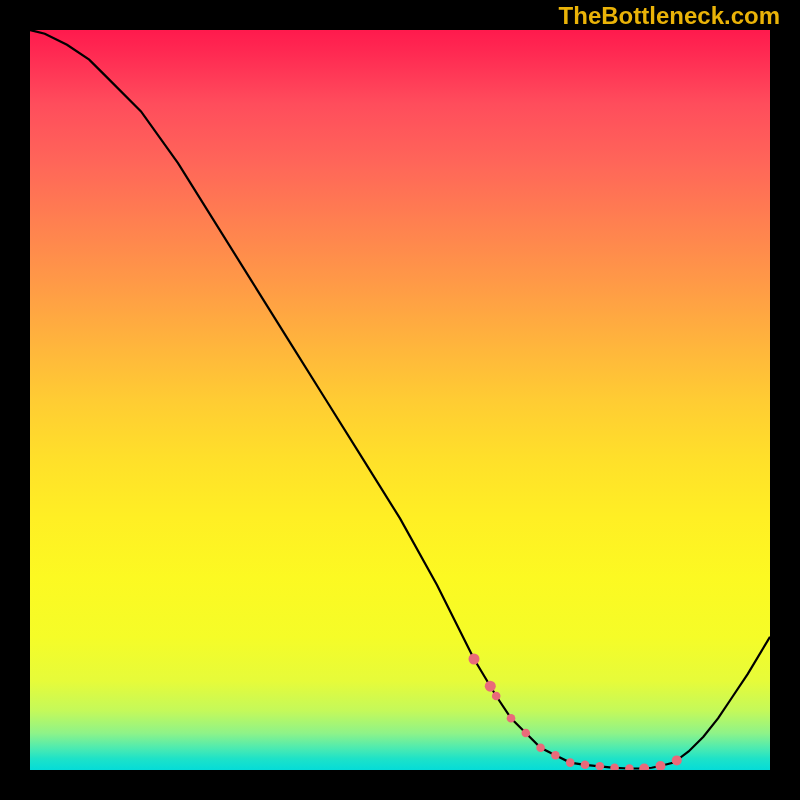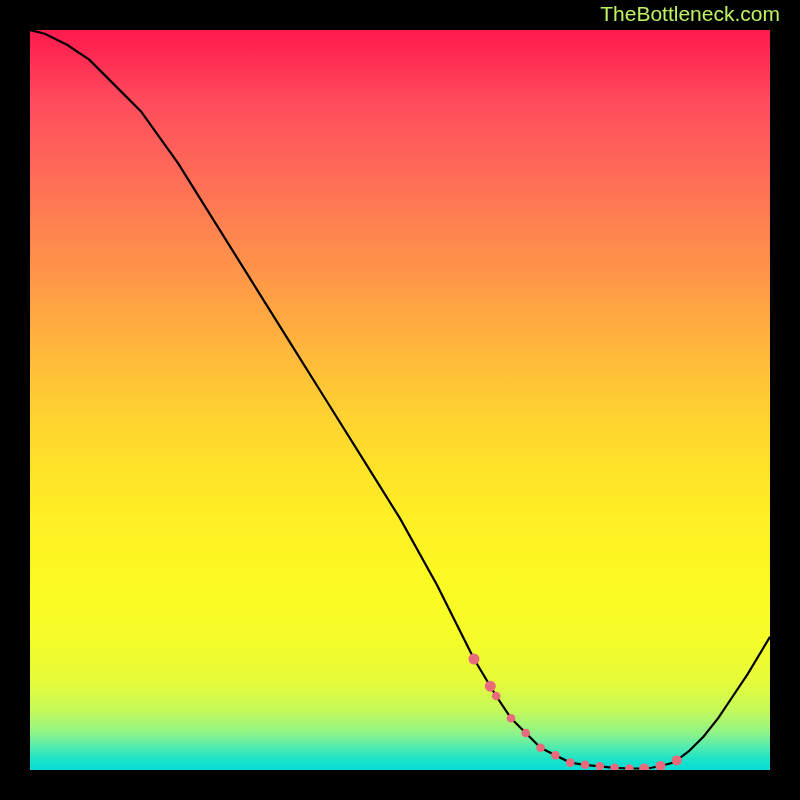--- a/index.html
+++ b/index.html
@@ -11,23 +11,23 @@
     width: 800px;
     height: 800px;
     background: #000;
     position: relative;
     font-family: Arial, sans-serif;
   }
   .watermark {
     position: absolute;
     top: 2px;
     right: 20px;
-    color: #bef264;
-    font-size: 21px;
-    font-weight: normal;
+    color: #eab308;
+    font-size: 24px;
+    font-weight: bold;
     z-index: 10;
   }
   .chart-container {
     position: absolute;
     top: 30px;
     left: 30px;
     width: 740px;
     height: 740px;
   }
   .plot-area {

